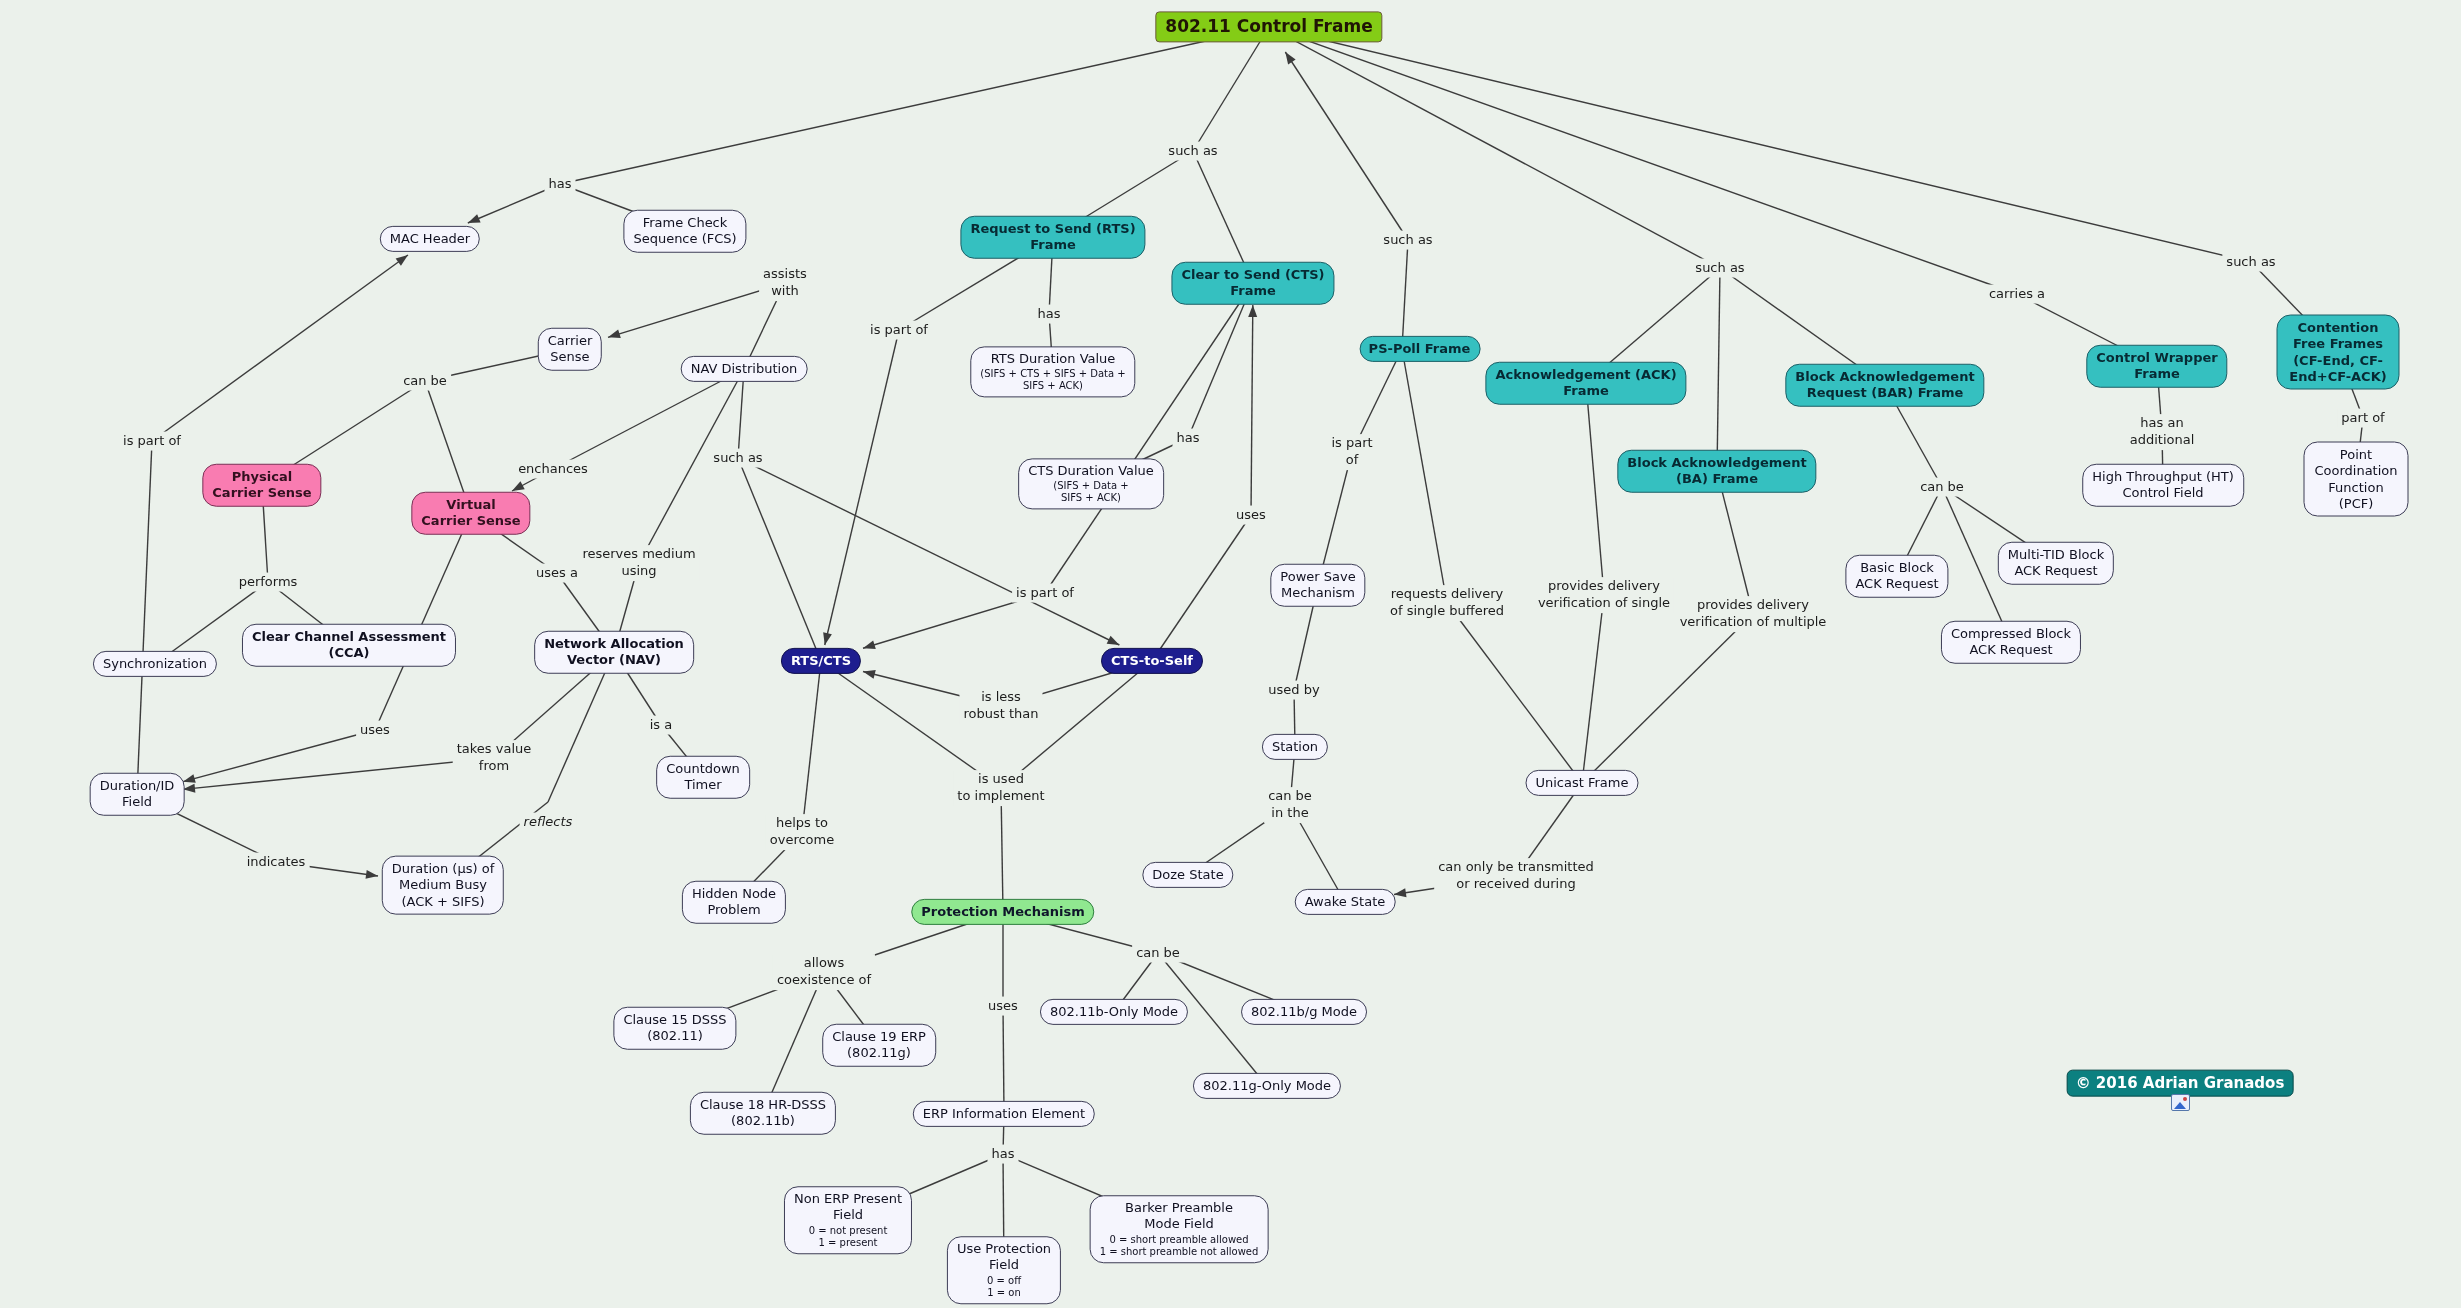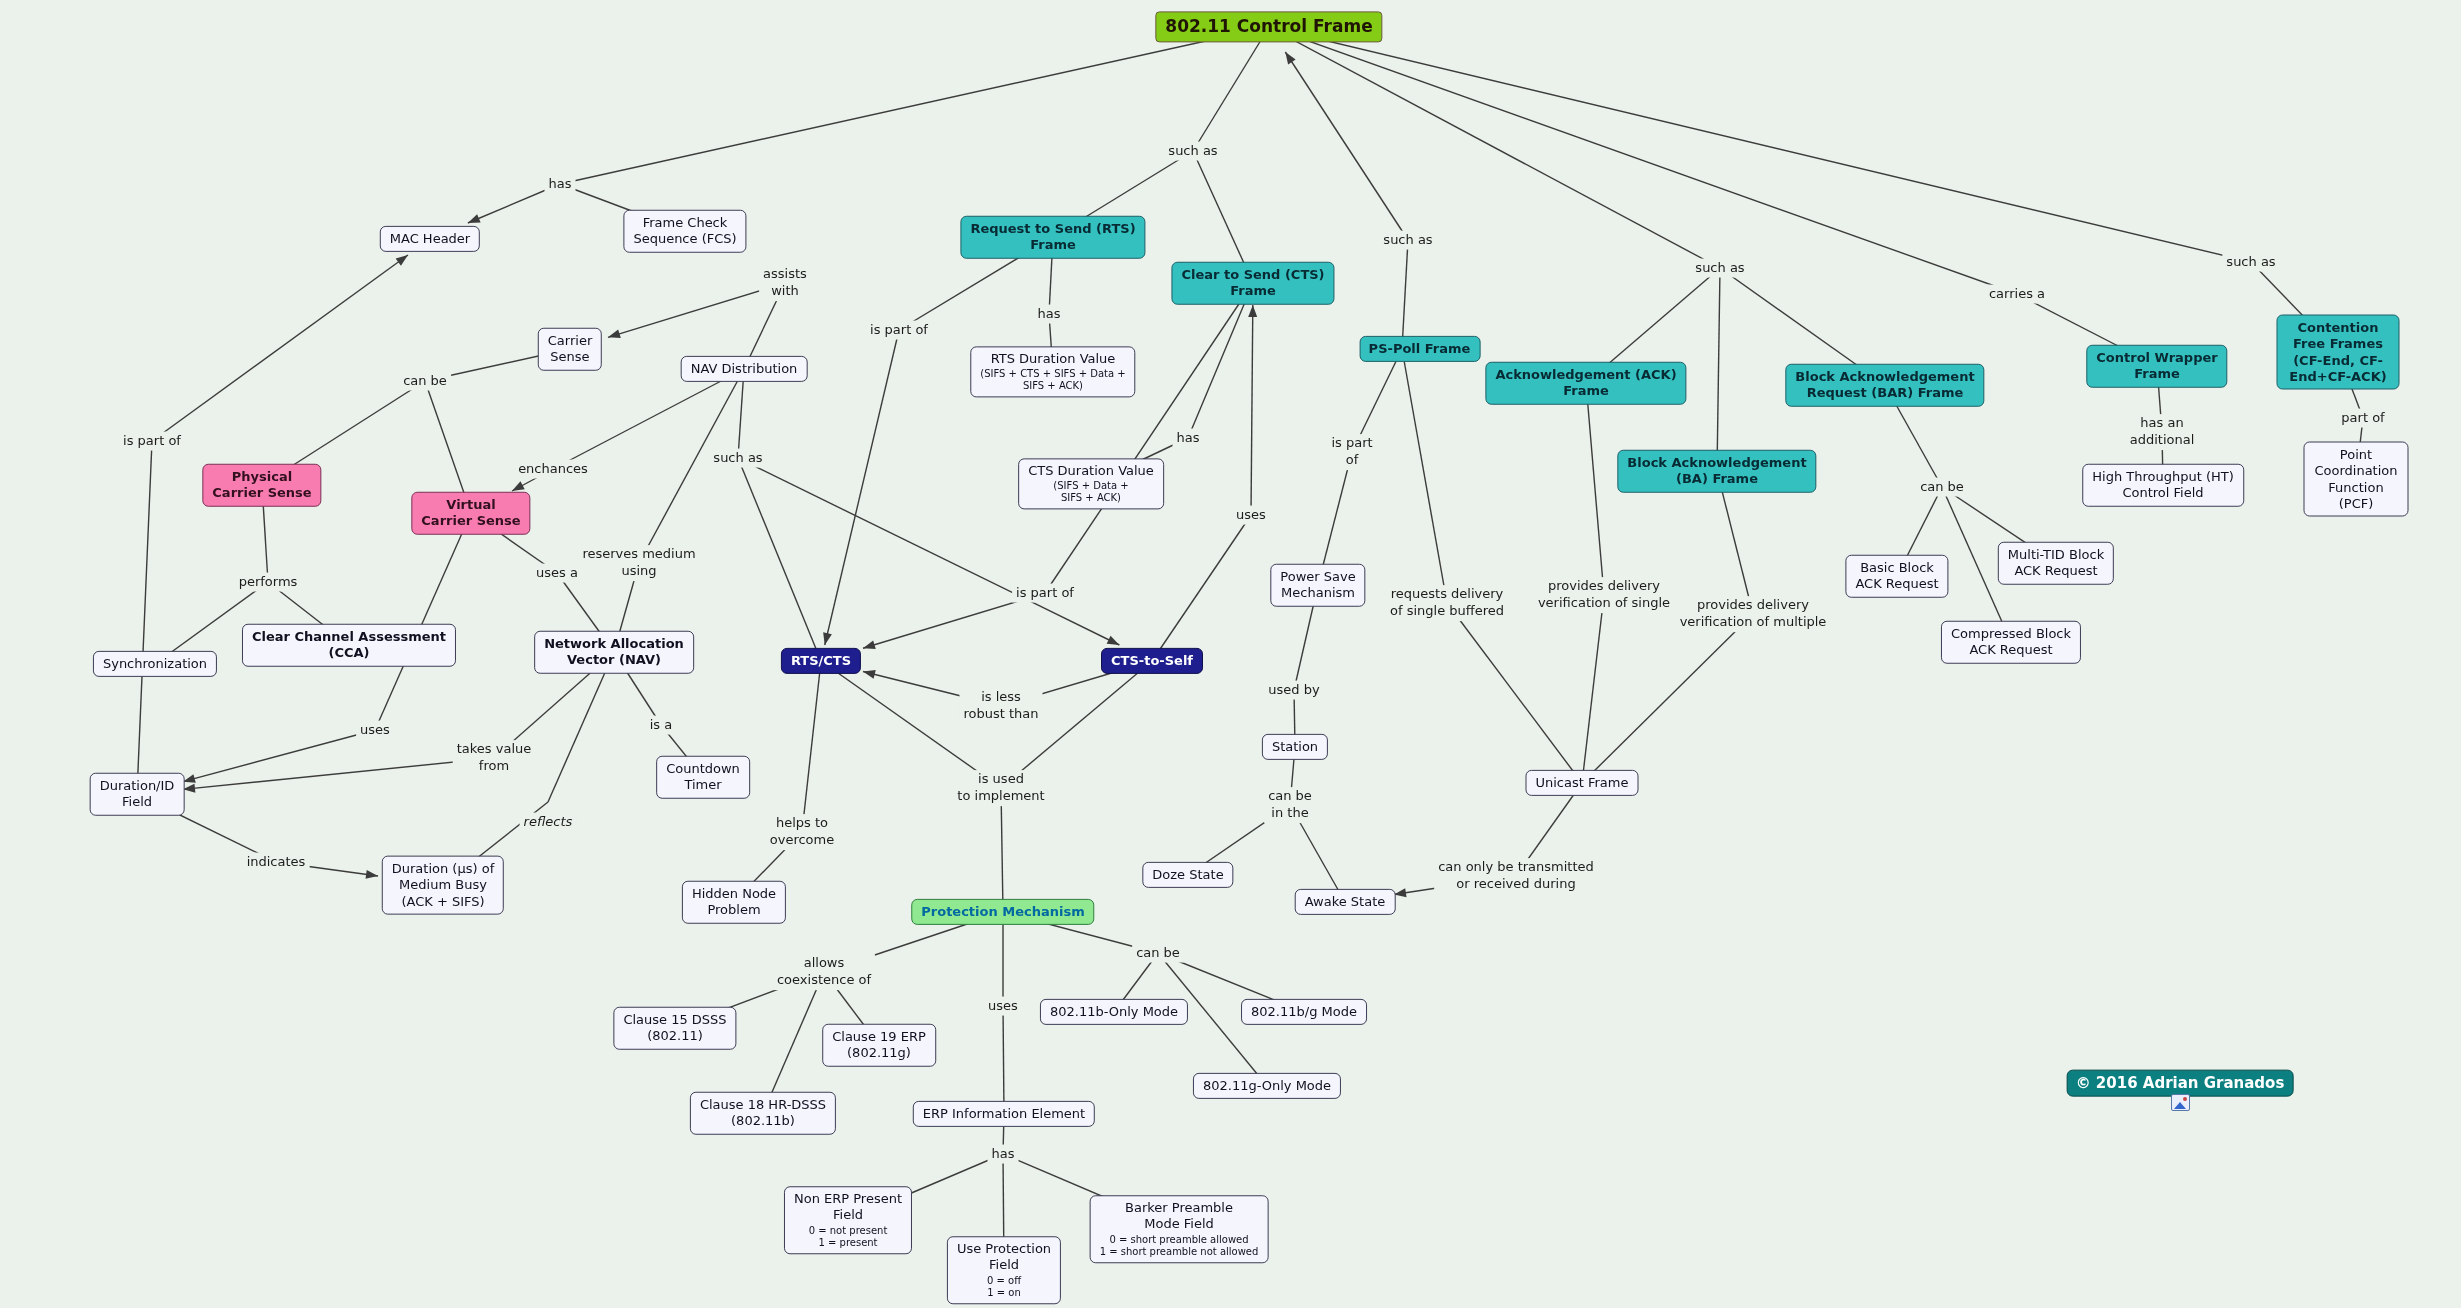--- a/index.html
+++ b/index.html
@@ -12,21 +12,21 @@
     overflow:hidden;
   }
   #edges-layer{position:absolute;left:0;top:0;}
   .edge{stroke:#3c3c3c;stroke-width:1.4;fill:none;}
   .arrowhead{fill:#3c3c3c;stroke:none;}
 
   .node{
     position:absolute;
     transform:translate(-50%,-50%);
     border:1px solid #3c3c55;
-    border-radius:6px;
+    border-radius:14px;
     background:#f5f5fd;
     color:#101020;
     padding:4px 9px;
     text-align:center;
     box-sizing:border-box;
     z-index:3;
   }
   .node-text{font-size:13px;line-height:1.25;white-space:pre-line;}
   .node-sub{font-size:10px;line-height:1.2;white-space:pre-line;margin-top:1px;}
 
@@ -36,21 +36,21 @@
   .style-teal{background:#35c0c0;border-color:#1c5f66;}
   .style-teal .node-text{font-weight:bold;color:#072a33;}
 
   .style-pink{background:#f97cb1;border-color:#7a3055;}
   .style-pink .node-text{font-weight:bold;color:#33101f;}
 
   .style-navy{background:#1e1e8f;border-color:#10104d;}
   .style-navy .node-text{font-weight:bold;color:#ffffff;}
 
   .style-green{background:#90e890;border-color:#2f7f3f;}
-  .style-green .node-text{font-weight:bold;color:#0369a1;}
+  .style-green .node-text{font-weight:bold;color:#0f172a;}
 
   .style-plainbold .node-text{font-weight:bold;}
 
   .style-badge{background:#0c8080;border-color:#064848;border-radius:6px;padding:3px 8px;}
   .style-badge .node-text{font-size:15px;font-weight:bold;color:#ffffff;}
 
   .link-label{
     position:absolute;
     transform:translate(-50%,-50%);
     background:#ebf1eb;

